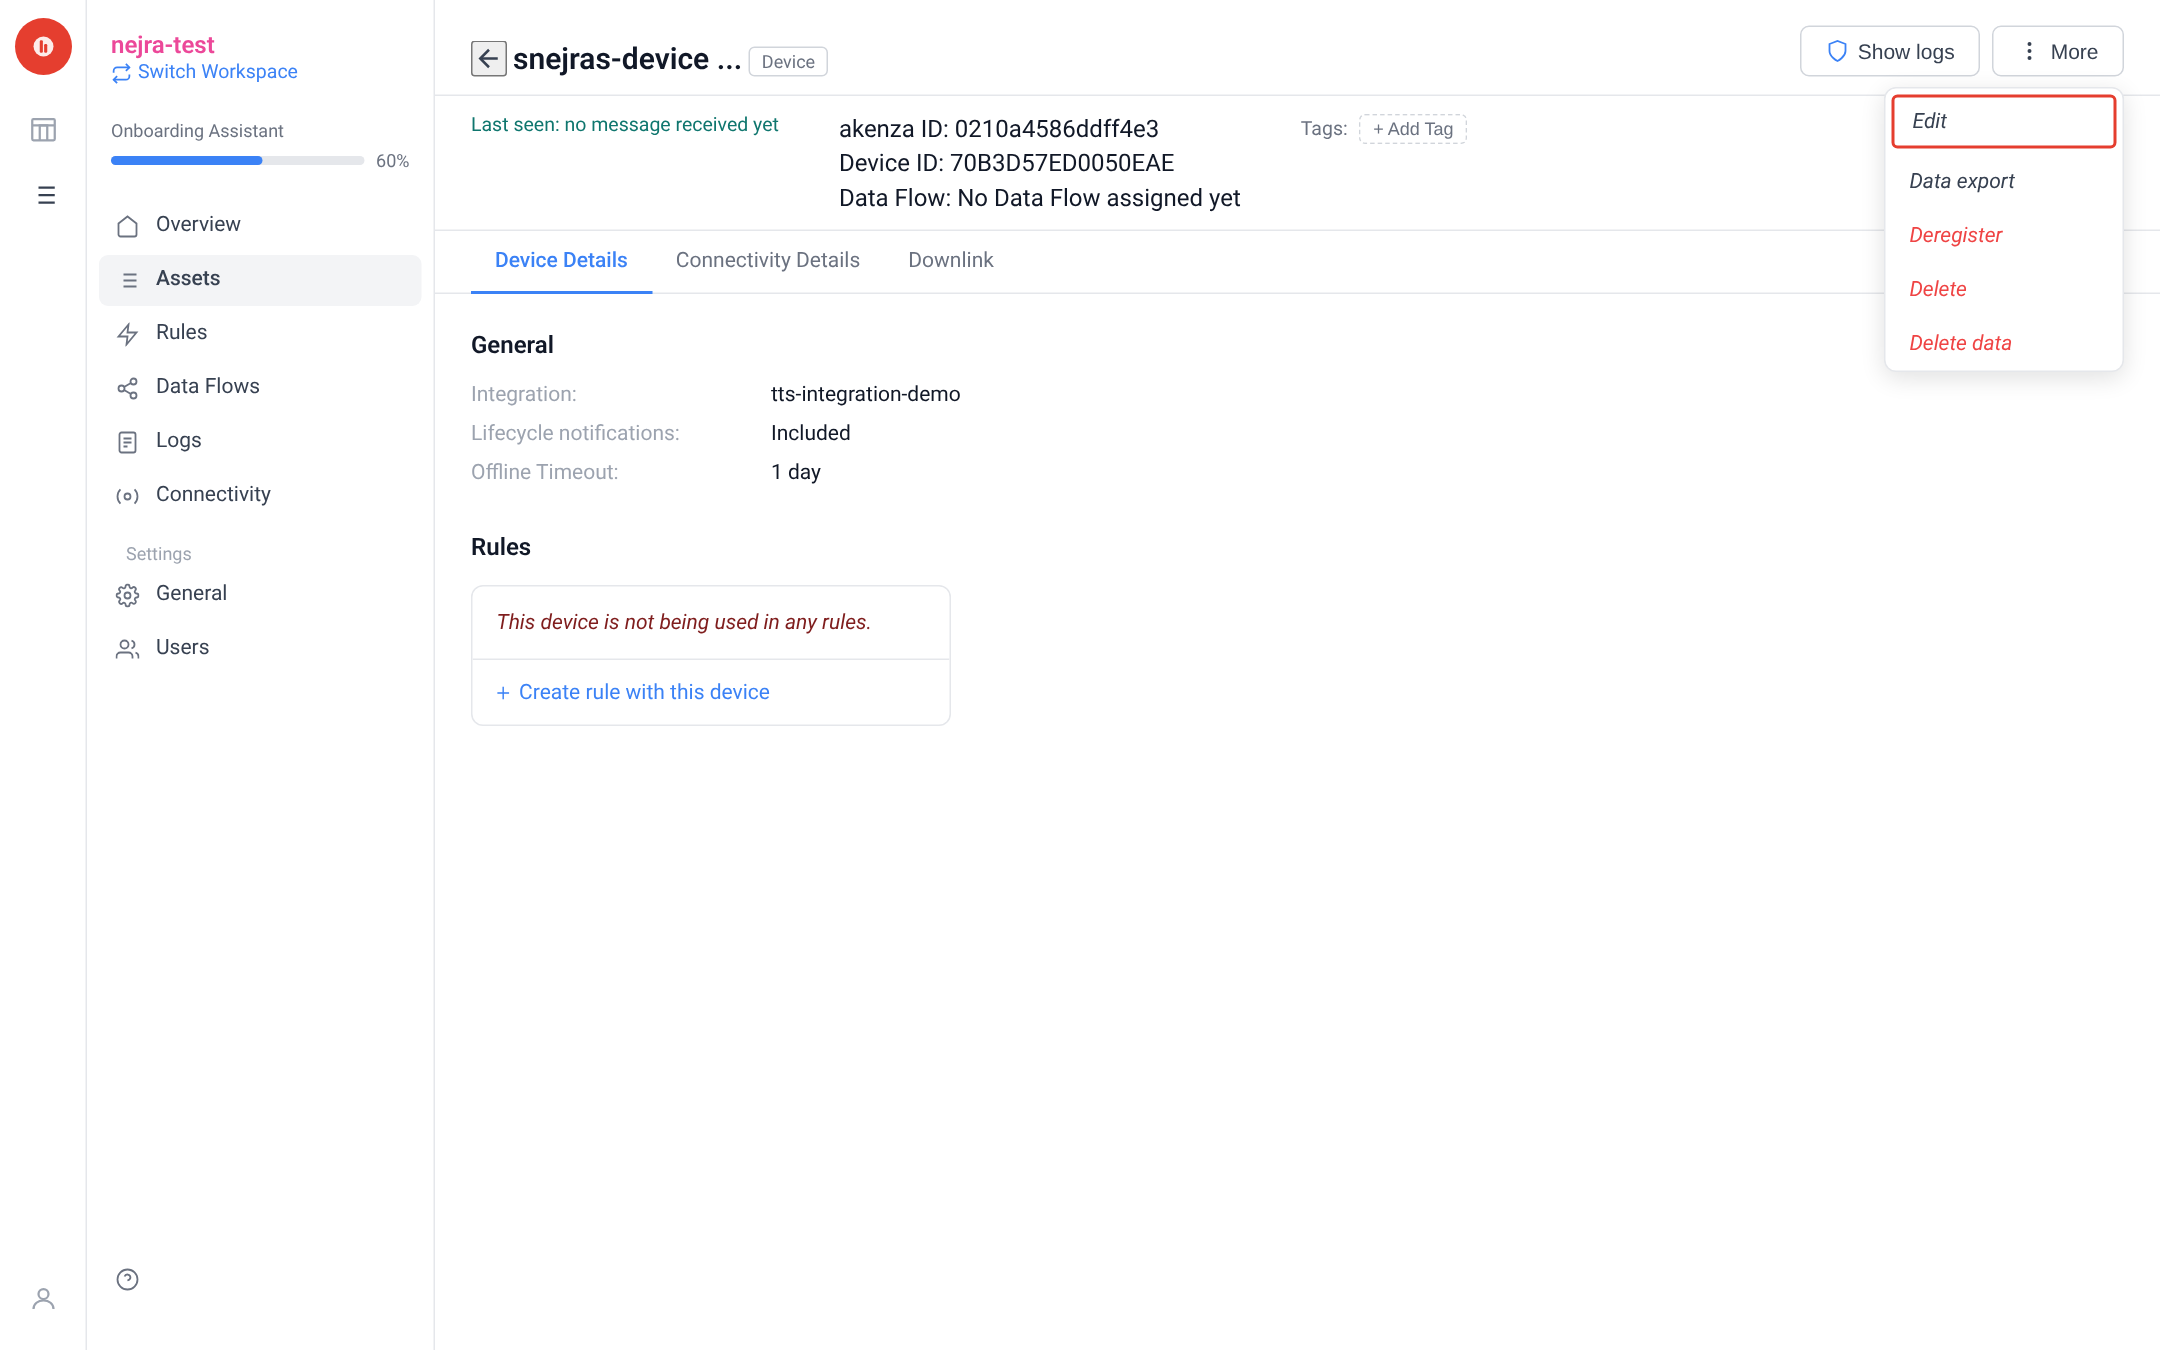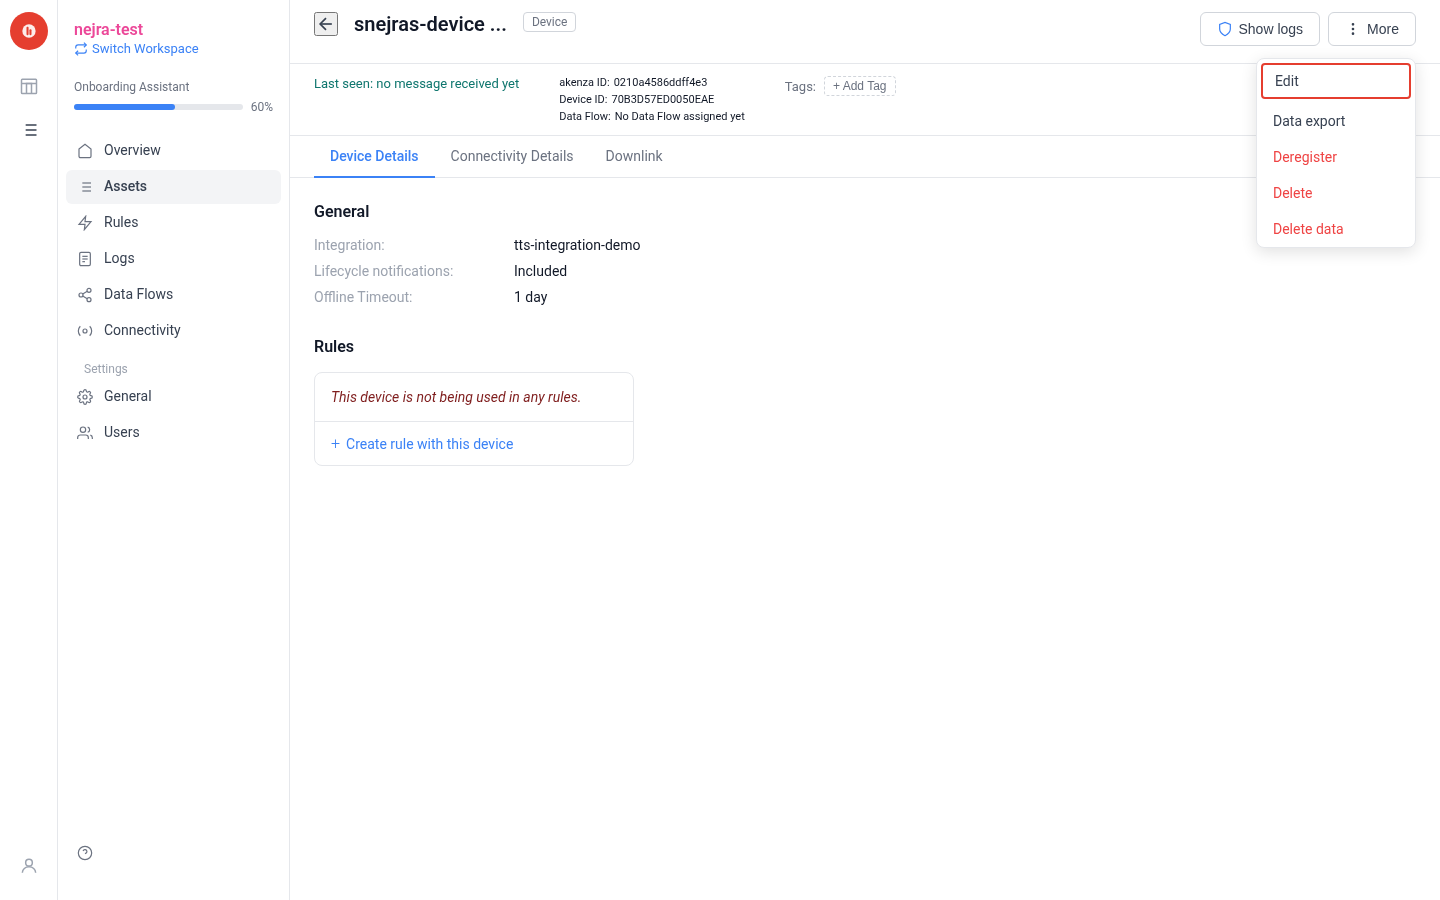--- a/index.html
+++ b/index.html
@@ -127,24 +127,24 @@
     .main {
       flex: 1;
       display: flex;
       flex-direction: column;
       overflow: hidden;
     }
 
     
     .header {
       display: flex;
-      align-items: flex-start;
+      align-items: flex-end;
       padding: 12px 24px;
       border-bottom: 1px solid #e5e7eb;
-      gap: 16px;
+      gap: 4px;
       min-height: 64px;
     }
     .back-btn {
       color: #374151;
       cursor: pointer;
       font-size: 18px;
       display: flex;
       align-items: center;
     }
     .device-title {
@@ -202,21 +202,21 @@
       font-size: 13px;
       color: #6b7280;
     }
     .meta-last-seen span { color: #0f766e; }
     .meta-ids {
       display: flex;
       flex-direction: column;
       gap: 4px;
     }
     .meta-id-row {
-      font-size: 11px;
+      font-size: 16px;
       color: #6b7280;
       display: flex;
       gap: 4px;
     }
     .meta-id-row span { color: #111827; }
     .meta-tags {
       display: flex;
       align-items: center;
       gap: 8px;
       font-size: 13px;
@@ -313,20 +313,21 @@
       position: fixed;
       top: 58px;
       right: 24px;
       background: #fff;
       border: 1px solid #e5e7eb;
       border-radius: 8px;
       box-shadow: 0 4px 16px rgba(0,0,0,0.12);
       min-width: 160px;
       z-index: 100;
       overflow: hidden;
+      font-style: italic;
     }
     .dropdown-item {
       padding: 10px 16px;
       font-size: 14px;
       color: #374151;
       cursor: pointer;
     }
     .dropdown-item.edit-item {
       border: 2px solid #e53e2f;
       border-radius: 4px;
@@ -423,39 +424,39 @@
       <span class="nav-icon">
         <svg width="16" height="16" viewBox="0 0 24 24" fill="none" stroke="currentColor" stroke-width="1.8">
             <polygon points="13 2 3 14 12 14 11 22 21 10 12 10 13 2"></polygon>
           </svg>
       </span>
       <span>Rules</span>
     </div>
     <div class="nav-item">
       <span class="nav-icon">
         <svg width="16" height="16" viewBox="0 0 24 24" fill="none" stroke="currentColor" stroke-width="1.8">
-            <rect x="4" y="2" width="16" height="20" rx="2"></rect>
-            <line x1="8" y1="8" x2="16" y2="8"></line>
-            <line x1="8" y1="12" x2="16" y2="12"></line>
-            <line x1="8" y1="16" x2="12" y2="16"></line>
-          </svg>
-      </span>
-      <span>Logs</span>
-    </div>
-    <div class="nav-item">
-      <span class="nav-icon">
-        <svg width="16" height="16" viewBox="0 0 24 24" fill="none" stroke="currentColor" stroke-width="1.8">
             <circle cx="18" cy="5" r="3"></circle>
             <circle cx="6" cy="12" r="3"></circle>
             <circle cx="18" cy="19" r="3"></circle>
             <line x1="8.59" y1="13.51" x2="15.42" y2="17.49"></line>
             <line x1="15.41" y1="6.51" x2="8.59" y2="10.49"></line>
           </svg>
       </span>
       <span>Data Flows</span>
+    </div>
+    <div class="nav-item">
+      <span class="nav-icon">
+        <svg width="16" height="16" viewBox="0 0 24 24" fill="none" stroke="currentColor" stroke-width="1.8">
+            <rect x="4" y="2" width="16" height="20" rx="2"></rect>
+            <line x1="8" y1="8" x2="16" y2="8"></line>
+            <line x1="8" y1="12" x2="16" y2="12"></line>
+            <line x1="8" y1="16" x2="12" y2="16"></line>
+          </svg>
+      </span>
+      <span>Logs</span>
     </div>
     <div class="nav-item">
       <span class="nav-icon">
         <svg width="16" height="16" viewBox="0 0 24 24" fill="none" stroke="currentColor" stroke-width="1.8">
             <circle cx="12" cy="12" r="3"></circle>
             <path d="M19.07 4.93a10 10 0 010 14.14M4.93 4.93a10 10 0 000 14.14"></path>
           </svg>
       </span>
       <span>Connectivity</span>
     </div>

